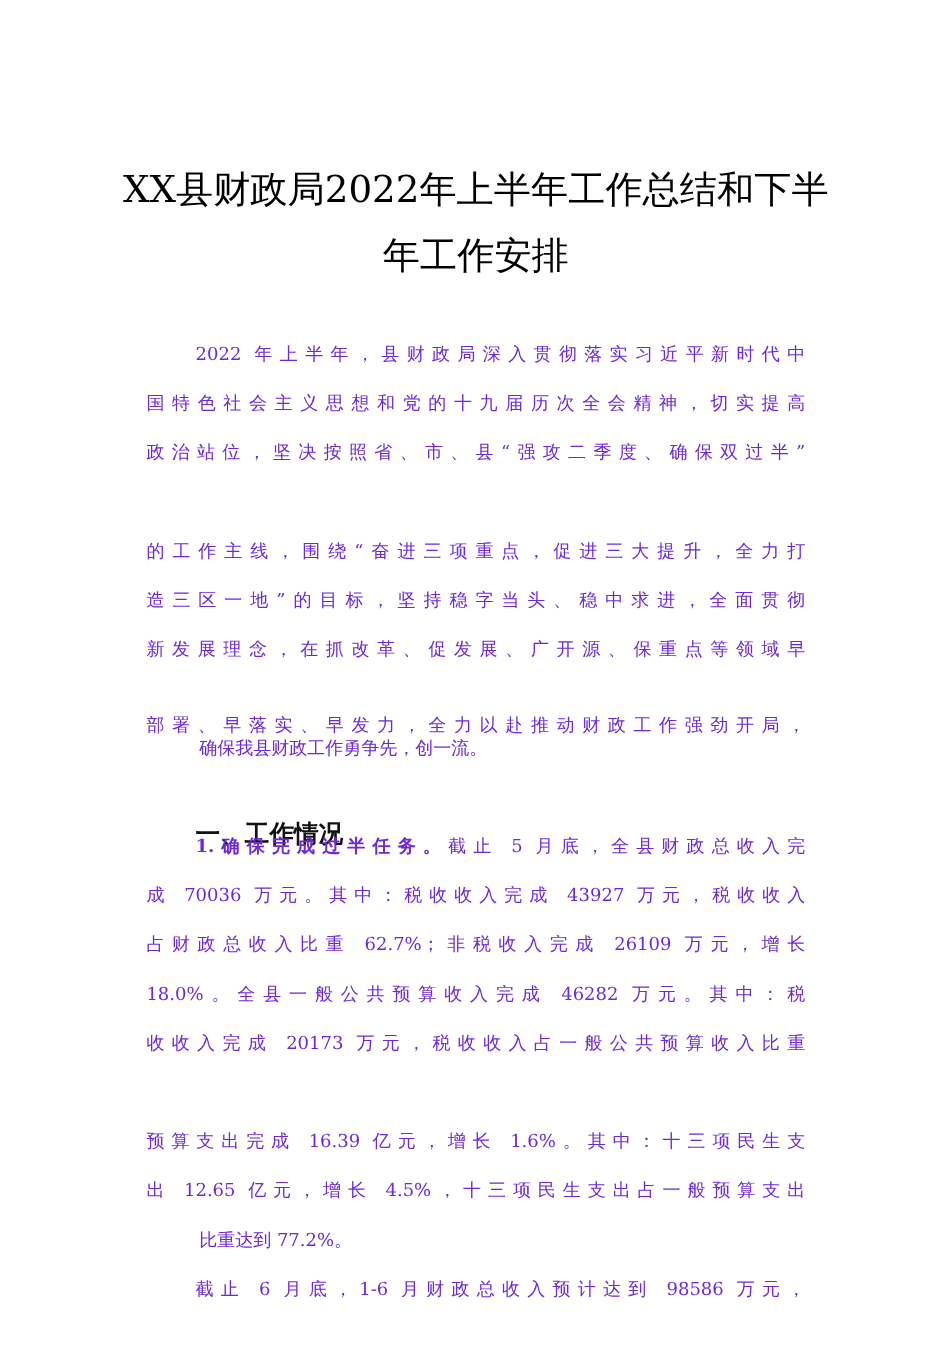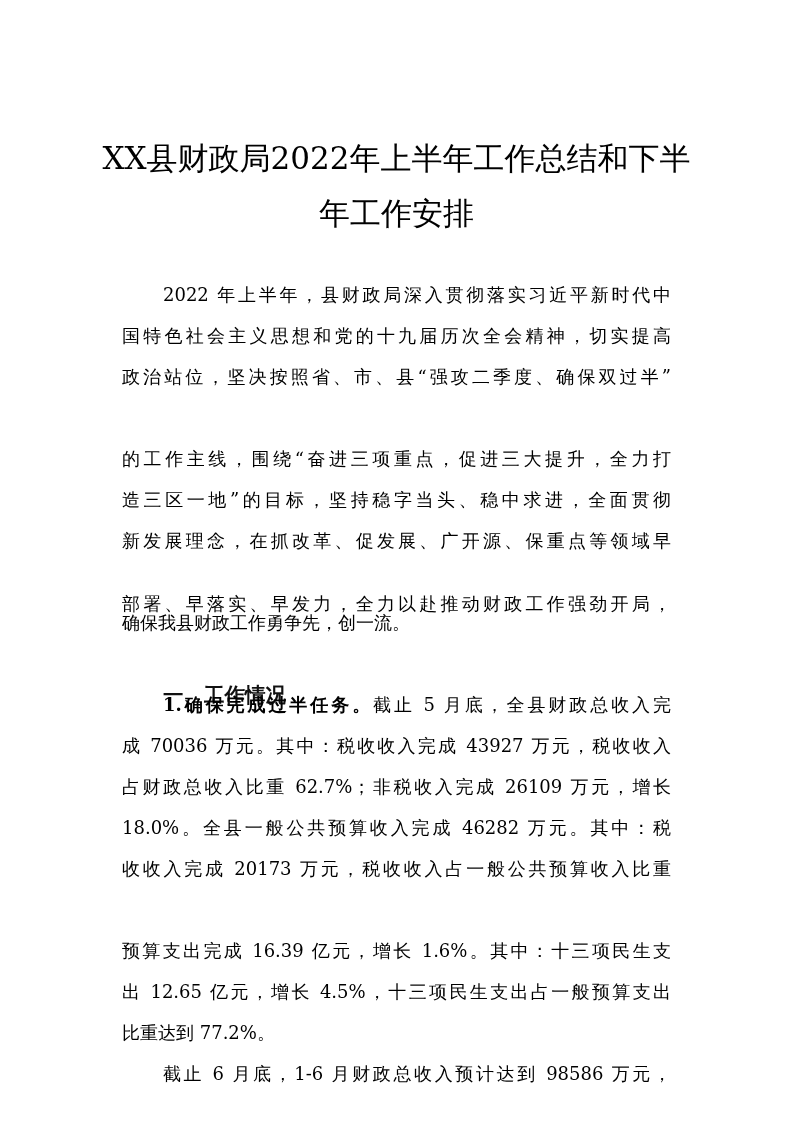--- a/index.html
+++ b/index.html
@@ -33,30 +33,30 @@
       font-family: "DejaVu Serif", "Liberation Serif", serif;
       white-space: nowrap;
     }
     .title-line.l1 { top: 138px; }
     .title-line.l2 { top: 193px; }
     .line {
       position: absolute;
       left: 122px;
       width: 549px;
       height: 30px;
-      font-size: 18px;
+      font-size: 15px;
       line-height: 30px;
       white-space: nowrap;
       text-align: justify;
       text-align-last: justify;
       letter-spacing: 0;
-      color: #000000;
+      color: #6d28d9;
     }
     .line.indent { left: 163px; width: 508px; }
-    .line.last { text-align-last: left; }
+    .line.last { text-align-last: left; margin-left: 44px; }
     .heading {
       position: absolute;
       left: 163px;
       font-size: 20.5px;
       line-height: 30px;
       font-weight: bold;
       font-family: "DejaVu Sans", "Liberation Sans", sans-serif;
       color: #111;
       white-space: nowrap;
       margin-top: 32px;

